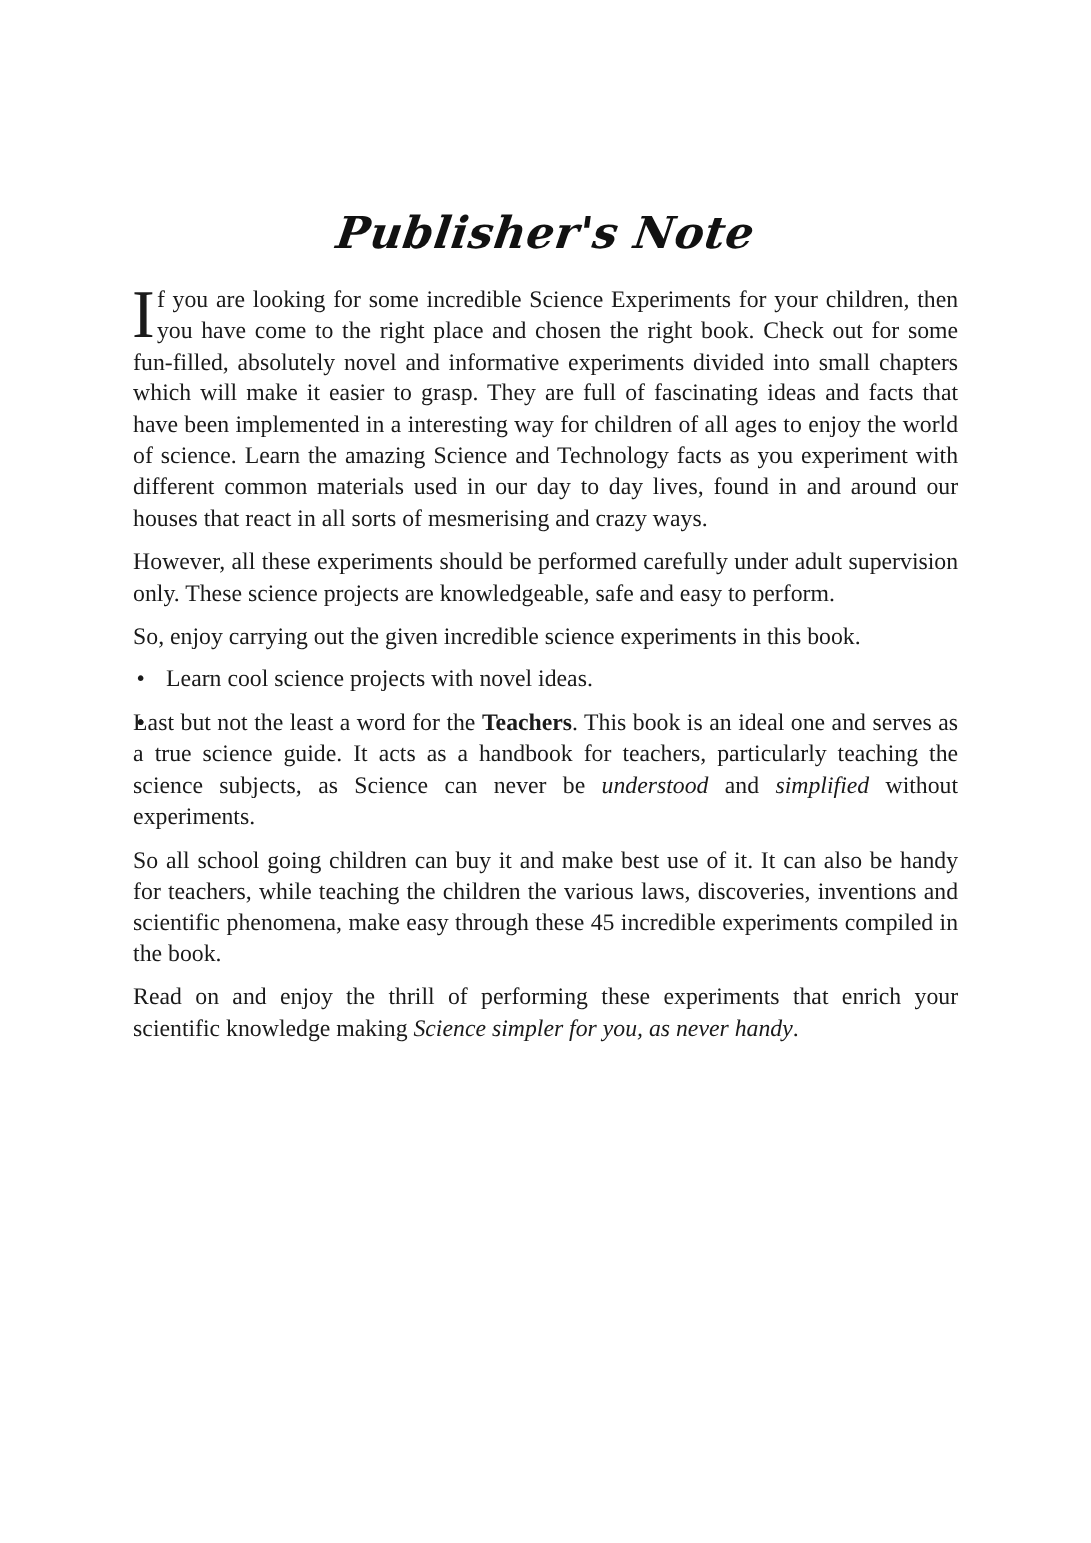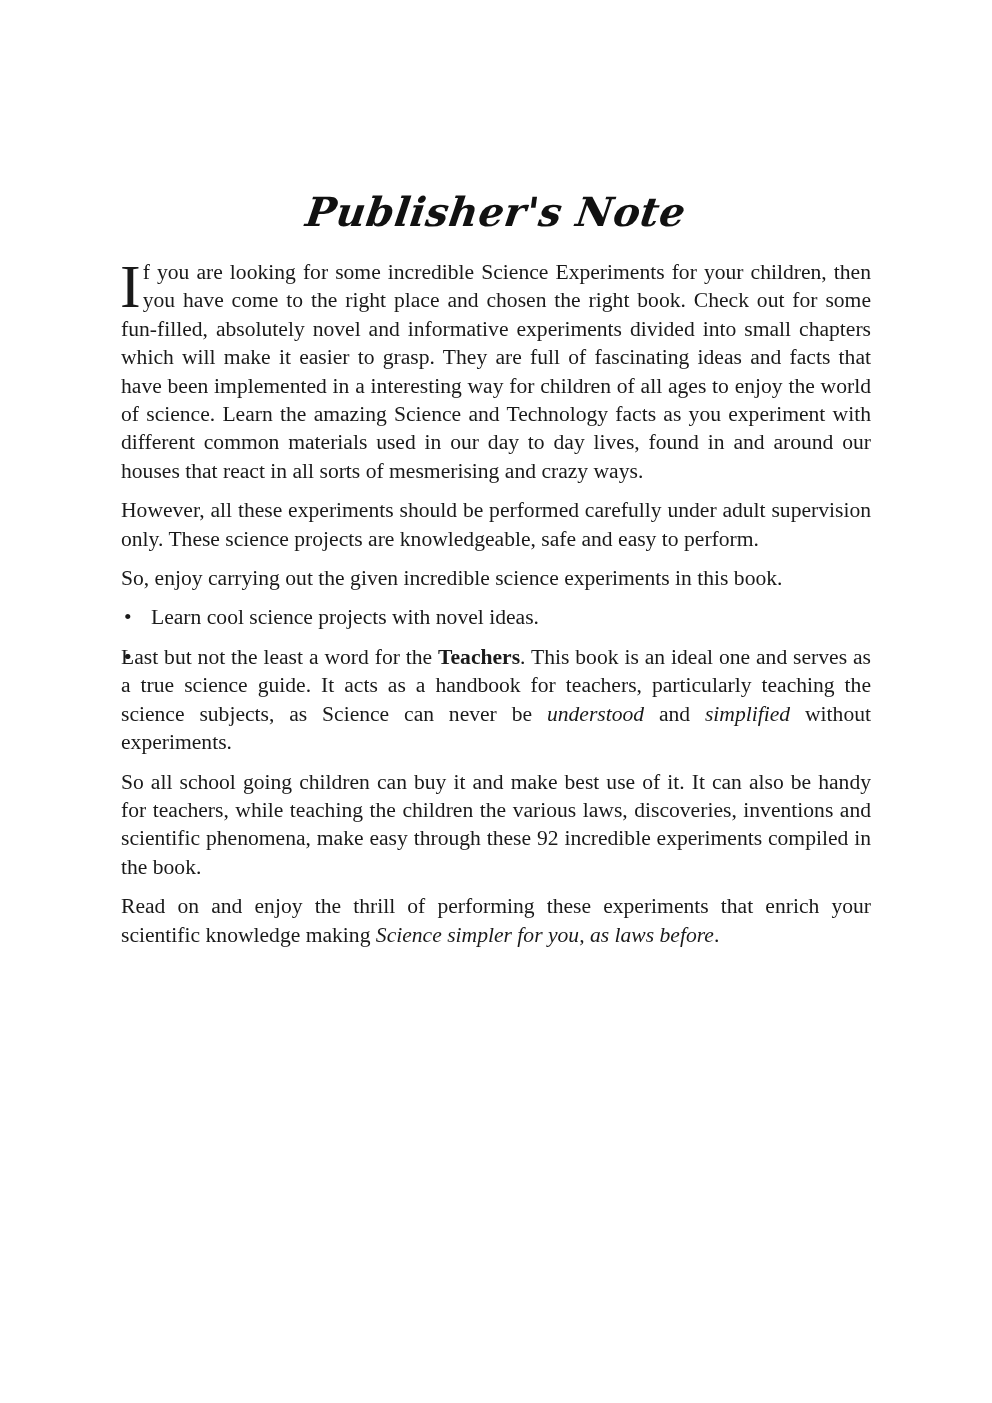--- a/index.html
+++ b/index.html
@@ -94,17 +94,17 @@
       <li class="bullet-item">
         <span class="bullet-dot">•</span>
       </li>
       <li class="bullet-item">
         <span class="bullet-dot">•</span>
       </li>
     </ul>
 
     <p class="para"><span>Last but not the least a word for the </span><span class="b">Teachers</span><span>. This book is an ideal one and serves as a true science guide. It acts as a handbook for teachers, particularly teaching the science subjects, as Science can never be </span><span class="i">understood</span><span> and </span><span class="i">simplified</span><span> without experiments.</span></p>
 
-    <p class="para">So all school going children can buy it and make best use of it. It can also be handy for teachers, while teaching the children the various laws, discoveries, inventions and scientific phenomena, make easy through these 92 incredible experiments compiled in the book.</p>
+    <p class="para">So all school going children can buy it and make best use of it. It can also be handy for teachers, while teaching the children the various laws, discoveries, inventions and scientific phenomena, make easy through these 45 incredible experiments compiled in the book.</p>
 
-    <p class="para"><span>Read on and enjoy the thrill of performing these experiments that enrich your scientific knowledge making </span><span class="i">Science simpler for you, as laws before</span><span>.</span></p>
+    <p class="para"><span>Read on and enjoy the thrill of performing these experiments that enrich your scientific knowledge making </span><span class="i">Science simpler for you, as never handy</span><span>.</span></p>
   </div>
 </div>
 
 </body></html>

